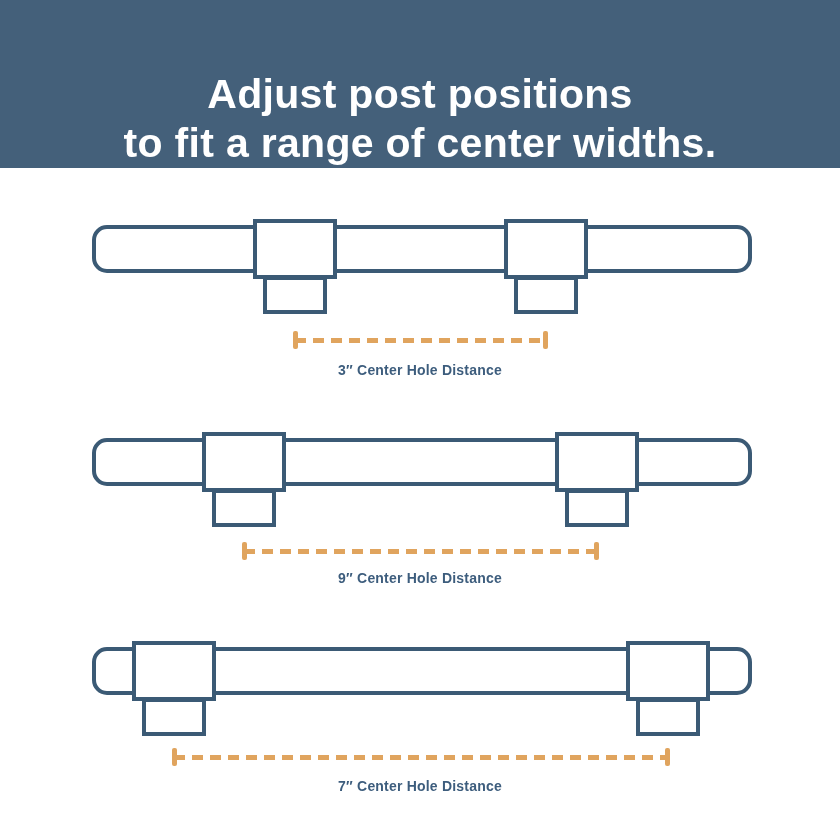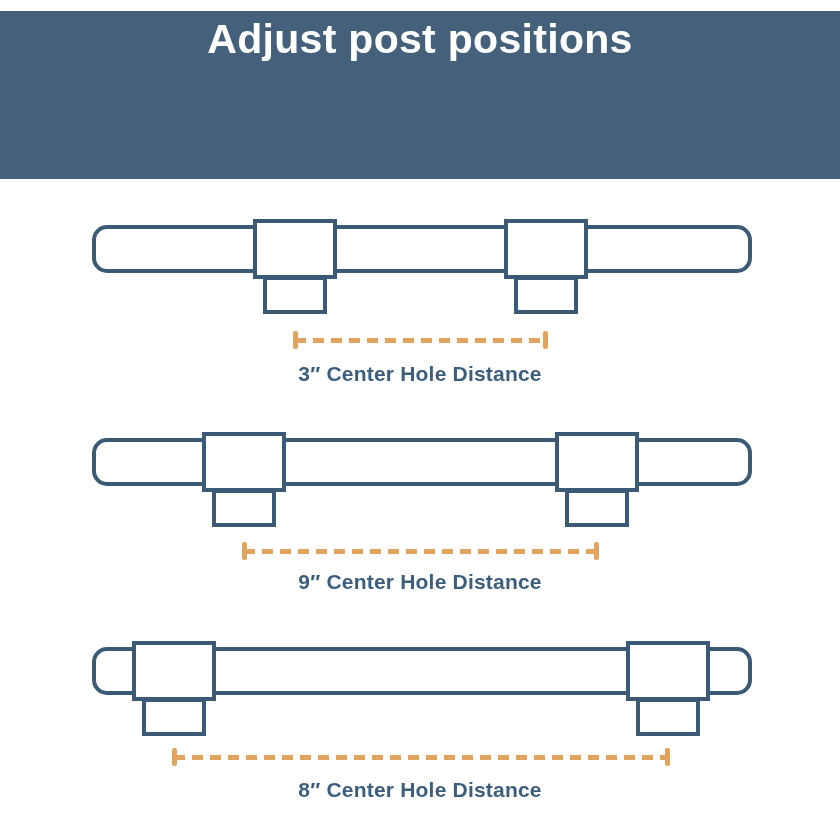--- a/index.html
+++ b/index.html
@@ -15,23 +15,23 @@
   body{
     width:840px;height:840px;
     font-family:"Liberation Sans",sans-serif;
     background:var(--canvas-background);
   }
   .canvas{
     position:relative;width:840px;height:840px;
     background:var(--canvas-background);overflow:hidden;
   }
   .banner{
-    position:absolute;left:0;top:11px;width:840px;height:168px;
+    position:absolute;left:0;top:0;width:840px;height:168px;
     background:var(--header-background);
-    display:flex;align-items:flex-start;justify-content:center;
+    display:flex;align-items:flex-end;justify-content:center;
   }
   .banner .title{
     color:var(--title-text);
     font-size:41px;line-height:49px;font-weight:700;
     text-align:center;letter-spacing:.3px;
     padding-top:4px;
   }
 
   
   .bar{
@@ -81,36 +81,37 @@
     position:absolute;top:0;width:5px;height:18px;
     background:var(--measure-dash);border-radius:2px;
   }
   .measure .tick.left{left:0;}
   .measure .tick.right{right:0;}
 
   .distance-label{
     position:absolute;left:0;top:var(--label-y);
     width:840px;text-align:center;
     color:var(--label-text);
-    font-size:21px;font-weight:700;letter-spacing:.2px;
+    font-size:14px;font-weight:700;letter-spacing:.2px;
     z-index:5;
   }
 
   #d1{ --bar-top:225px; --pl-center:295px; --pr-center:546px; --dash-y:340px; --label-y:362px; }
   #d2{ --bar-top:438px; --pl-center:244px; --pr-center:597px; --dash-y:551px; --label-y:570px; }
   #d3{ --bar-top:647px; --pl-center:174px; --pr-center:668px; --dash-y:757px; --label-y:778px; }
 </style>
 </head>
 <body>
 
 <div class="canvas">
 
   <header class="banner">
     <div class="title">
       <span>Adjust post positions</span><br>
+      <span>to fit a range of center widths.</span>
     </div>
   </header>
 
   <section id="d1">
     <div class="bar"></div>
     <div class="screw left"></div>
     <div class="screw right"></div>
     <div class="post left"></div>
     <div class="post right"></div>
     <div class="measure">
@@ -139,16 +140,16 @@
     <div class="bar"></div>
     <div class="screw left"></div>
     <div class="screw right"></div>
     <div class="post left"></div>
     <div class="post right"></div>
     <div class="measure">
       <span class="tick left"></span>
       <span class="dashline"></span>
       <span class="tick right"></span>
     </div>
-    <div class="distance-label">8″ Center Hole Distance</div>
+    <div class="distance-label">7″ Center Hole Distance</div>
   </section>
 
 </div>
 
 </body></html>

